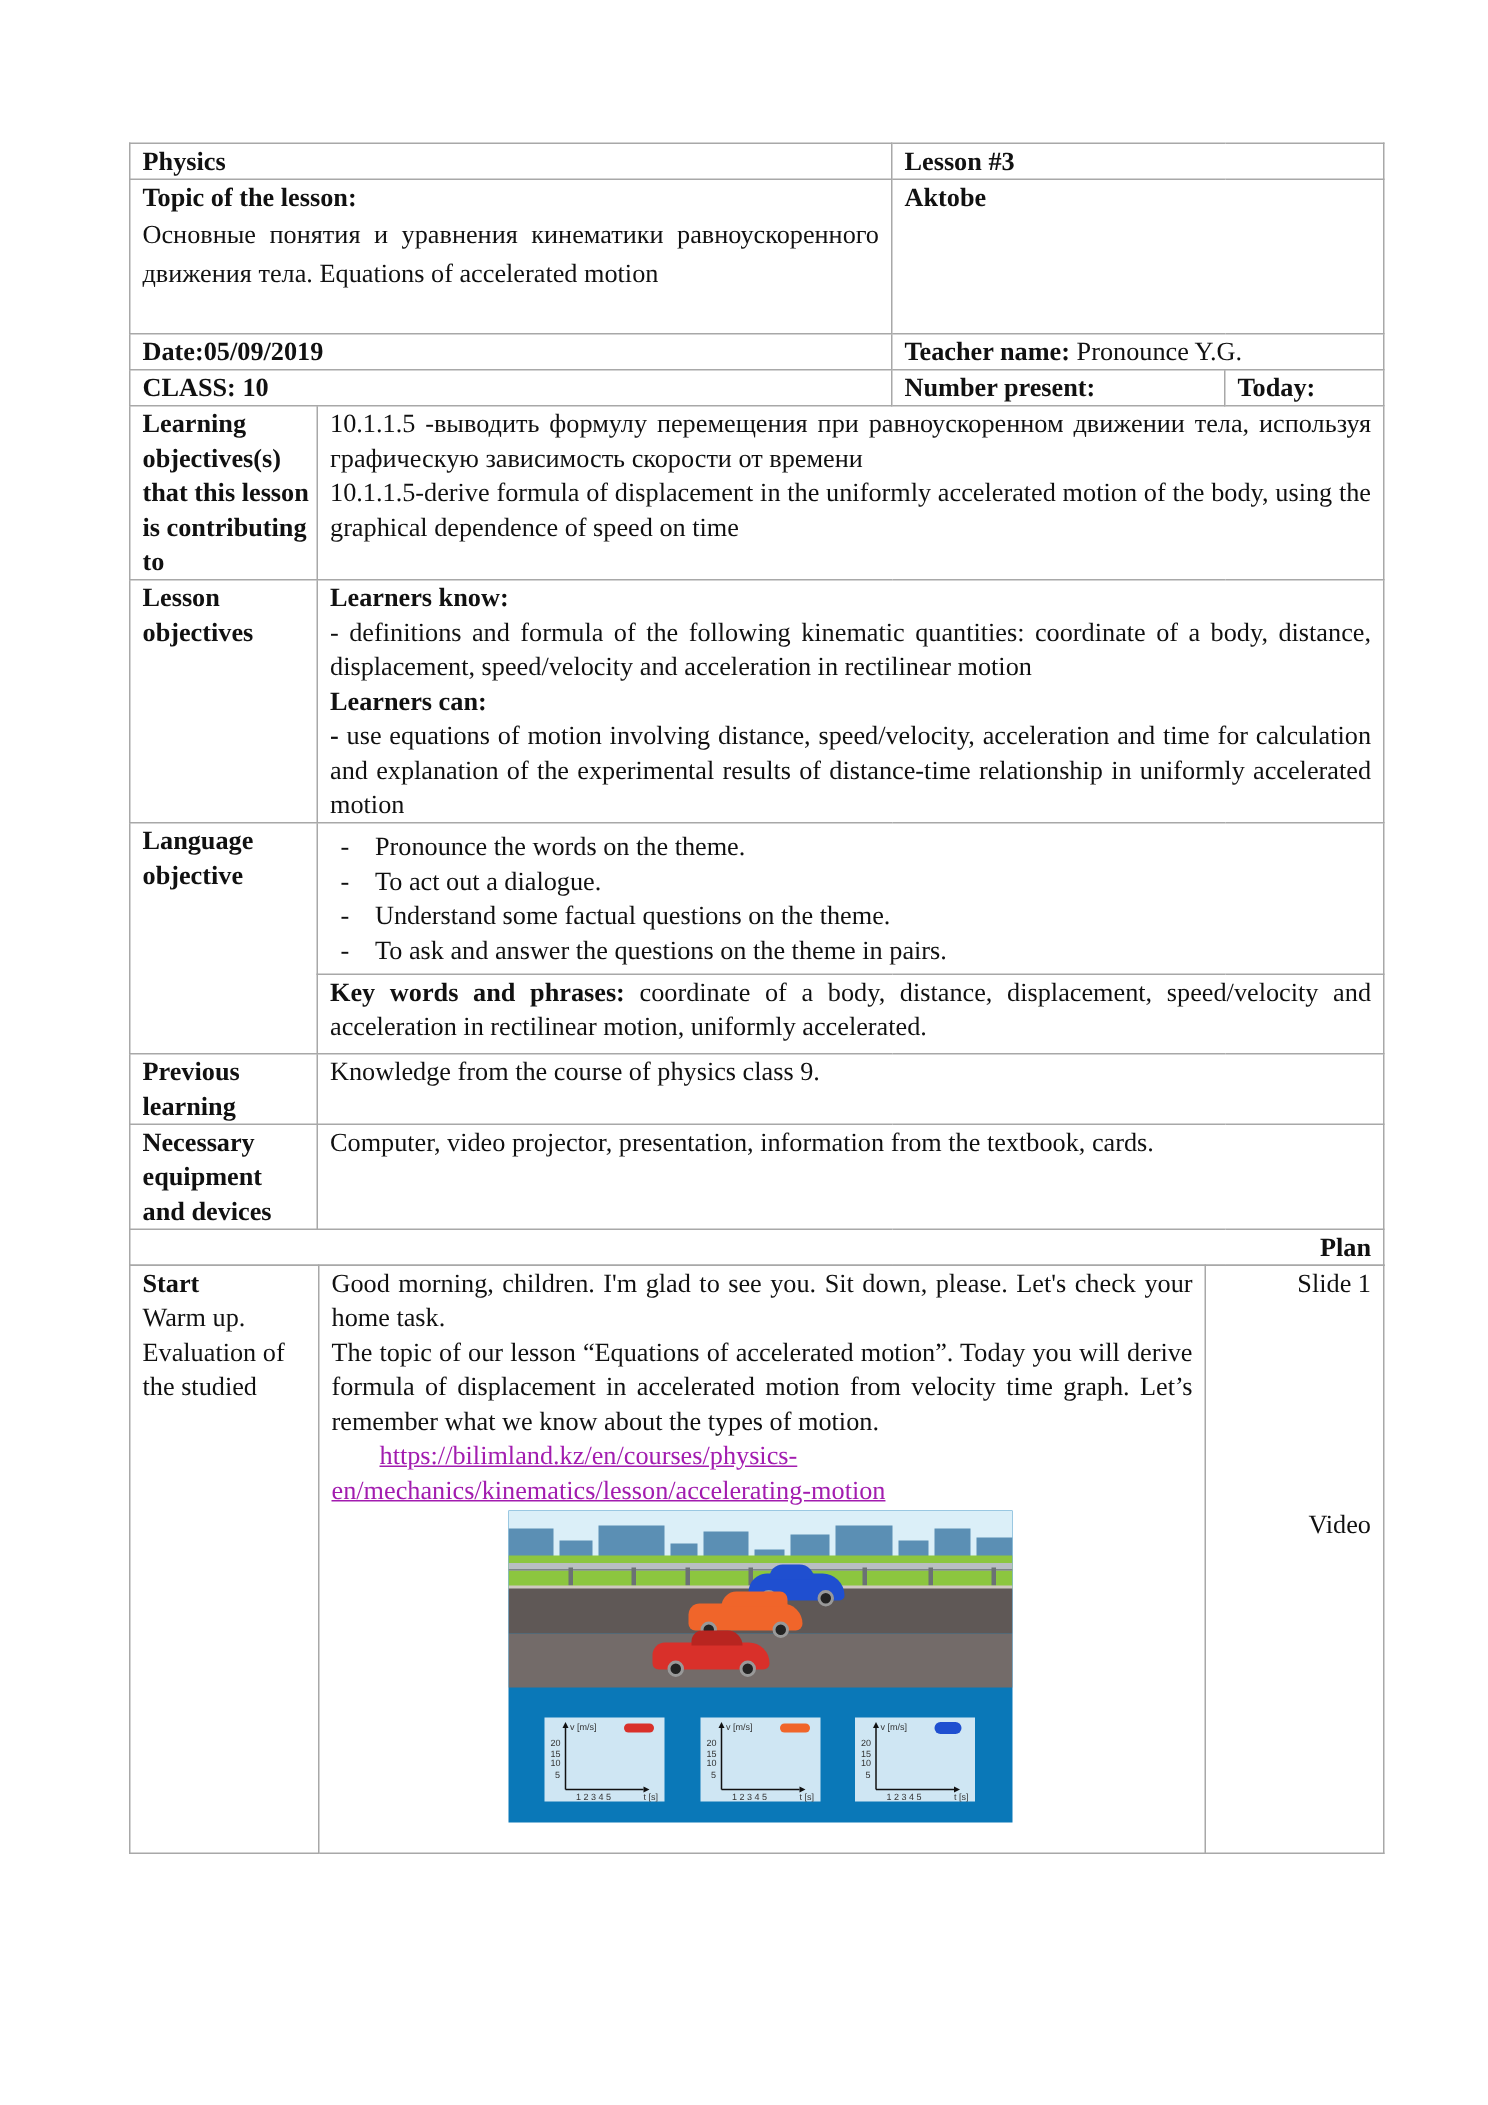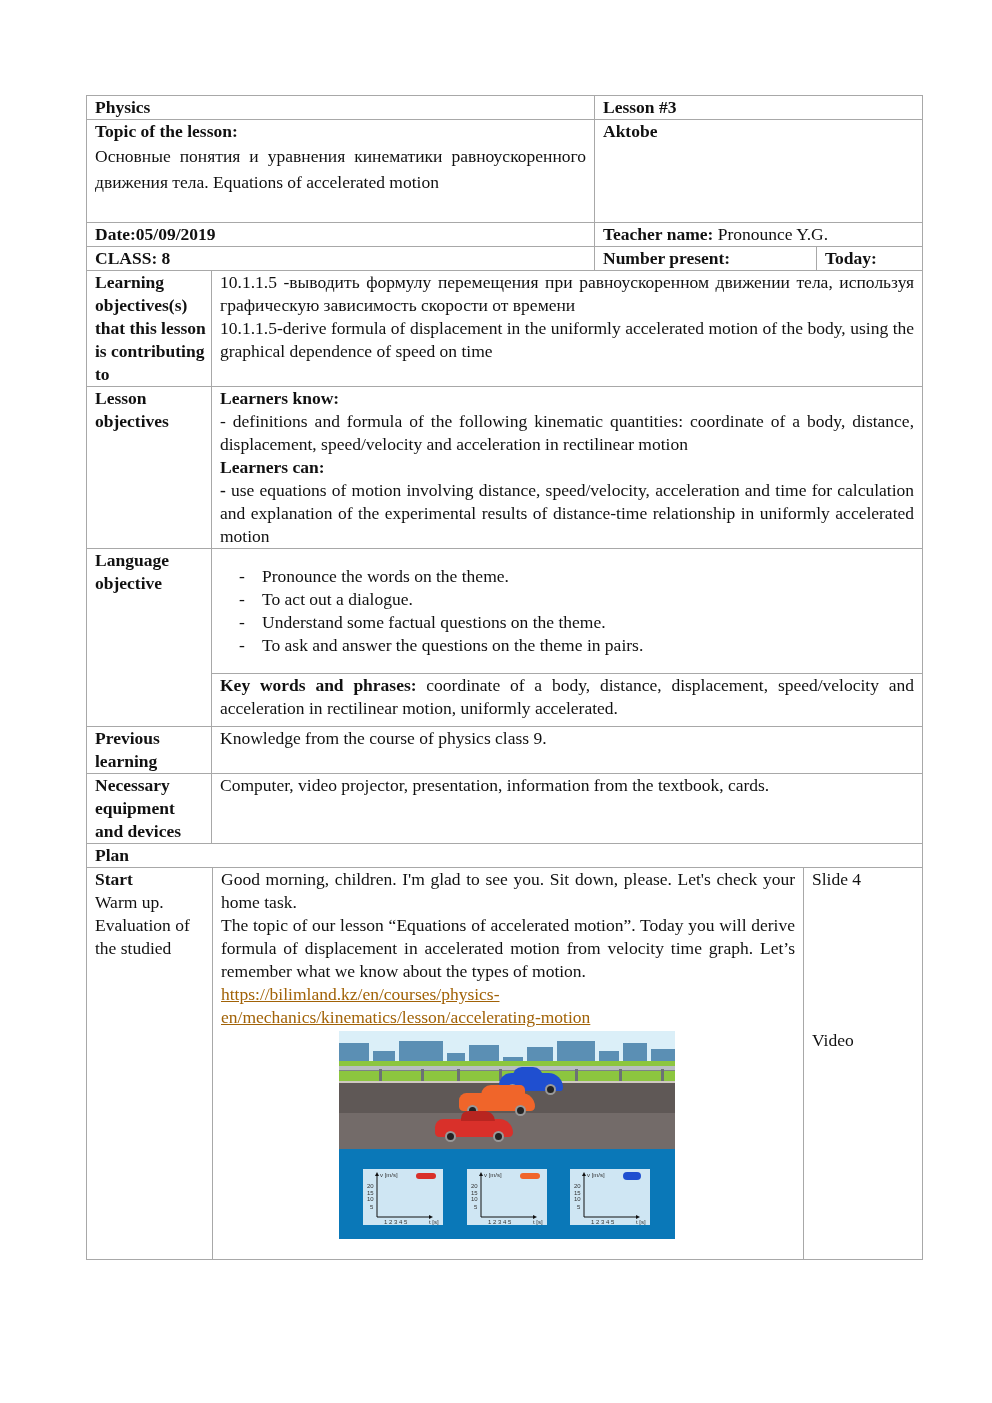--- a/index.html
+++ b/index.html
@@ -3,26 +3,26 @@
 <meta charset="utf-8">
 <style>
   html, body { margin: 0; padding: 0; background: #ffffff; }
   body { width: 992px; height: 1403px; position: relative; overflow: hidden;
          font-family: "Liberation Serif", "DejaVu Serif", serif; color: #111; font-size: 17.5px; }
   .page { position: absolute; left: 86px; top: 95px; width: 836px; }
   table { border-collapse: collapse; width: 836px; table-layout: fixed; }
   td { border: 1px solid #a8a8a8; vertical-align: top; padding: 0 8px; line-height: 23px; }
   b, .b { font-weight: bold; }
   .lbl { font-weight: bold; padding-left: 8px; }
-  .center { text-align: left; }
+  .center { text-align: right; }
   .justify { text-align: justify; }
-  .dash-list { margin: 16px; padding: 0; list-style: none; }
+  .dash-list { margin: 4px; padding: 0; list-style: none; }
   .dash-list li { position: relative; padding-left: 26px; }
   .dash-list li::before { content: "-"; position: absolute; left: 3px; }
-  a.link { color: #a16207; text-decoration: underline; }
+  a.link { color: #a21caf; text-decoration: underline; margin-left: 32px; }
   .illus { position: relative; width: 336px; height: 208px; margin: 2px 0 0 118px; overflow: hidden; background: #0a78b8; }
   .sky { position: absolute; left: 0; top: 0; width: 336px; height: 40px; background: #dbeff8; }
   .bld { position: absolute; bottom: 0; background: #5b8fb4; }
   .grass { position: absolute; left: 0; top: 30px; width: 336px; height: 22px; background: #8cc63f; }
   .rail { position: absolute; left: 0; top: 35px; width: 336px; height: 4px; background: #b9bec2; border-bottom: 1px solid #7d8488; }
   .post { position: absolute; top: 38px; width: 3px; height: 12px; background: #6b7175; }
   .road1 { position: absolute; left: 0; top: 52px; width: 336px; height: 30px; background: #5f5856; }
   .road2 { position: absolute; left: 0; top: 82px; width: 336px; height: 36px; background: #736b69; }
   .curb { position: absolute; left: 0; top: 50px; width: 336px; height: 3px; background: #cfc8c0; }
   .car { position: absolute; border-radius: 30px 34px 8px 8px; }
@@ -52,21 +52,21 @@
       <div class="b">Topic of the lesson:</div>
       <div class="justify" style="line-height:26px">Основные понятия и уравнения кинематики равноускоренного движения тела. Equations of accelerated motion</div>
     </td>
     <td colspan="2" class="b">Aktobe</td>
   </tr>
   <tr style="height:24px">
     <td colspan="2" class="b">Date:05/09/2019</td>
     <td colspan="2"><span class="b">Teacher name:</span><span> Pronounce Y.G.</span></td>
   </tr>
   <tr style="height:23px">
-    <td colspan="2" class="b">CLASS: 8</td>
+    <td colspan="2" class="b">CLASS: 10</td>
     <td class="b">Number present:</td>
     <td class="b">Today:</td>
   </tr>
   <tr style="height:114px">
     <td class="lbl" style="padding-right:2px">Learning objectives(s) that this lesson is contributing to</td>
     <td colspan="3" class="justify">
       <div>10.1.1.5 -выводить формулу перемещения при равноускоренном движении тела, используя графическую зависимость скорости от времени</div>
       <div>10.1.1.5-derive formula of displacement in the uniformly accelerated motion of the body, using the graphical dependence of speed on time</div>
     </td>
   </tr>
@@ -211,20 +211,20 @@
             <text x="4" y="32">10</text>
             <text x="7" y="40">5</text>
             <text x="21" y="55">1 2 3 4 5</text>
             <text x="66" y="55">t [s]</text>
             <rect x="53" y="3" width="18" height="8" rx="4" fill="#1f4fd0"></rect>
           </svg>
         </div>
       </div>
     </td>
     <td class="center">
-      <div>Slide 4</div>
+      <div>Slide 1</div>
       <div style="height:138px"></div>
       <div>Video</div>
     </td>
   </tr>
 </tbody>
     </table>
 </div>
 
 </body></html>

